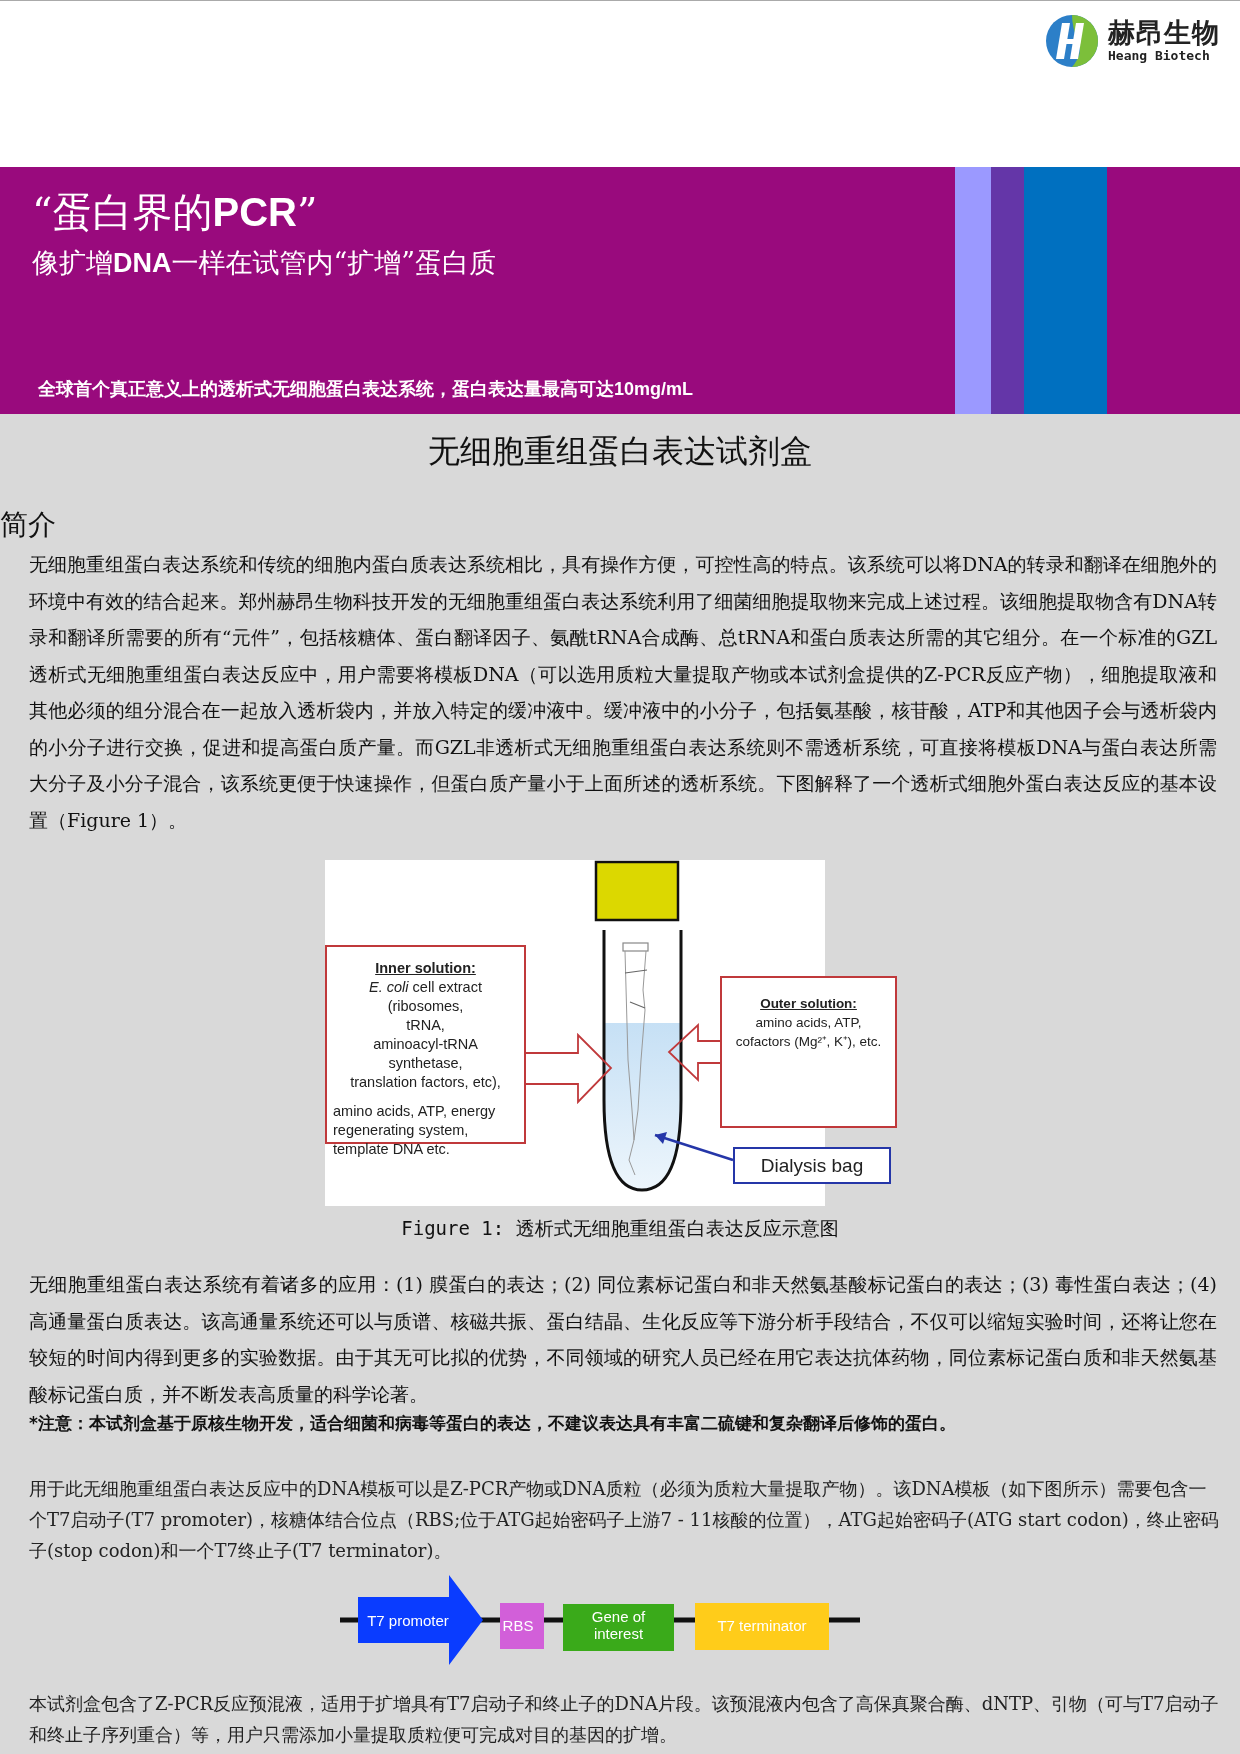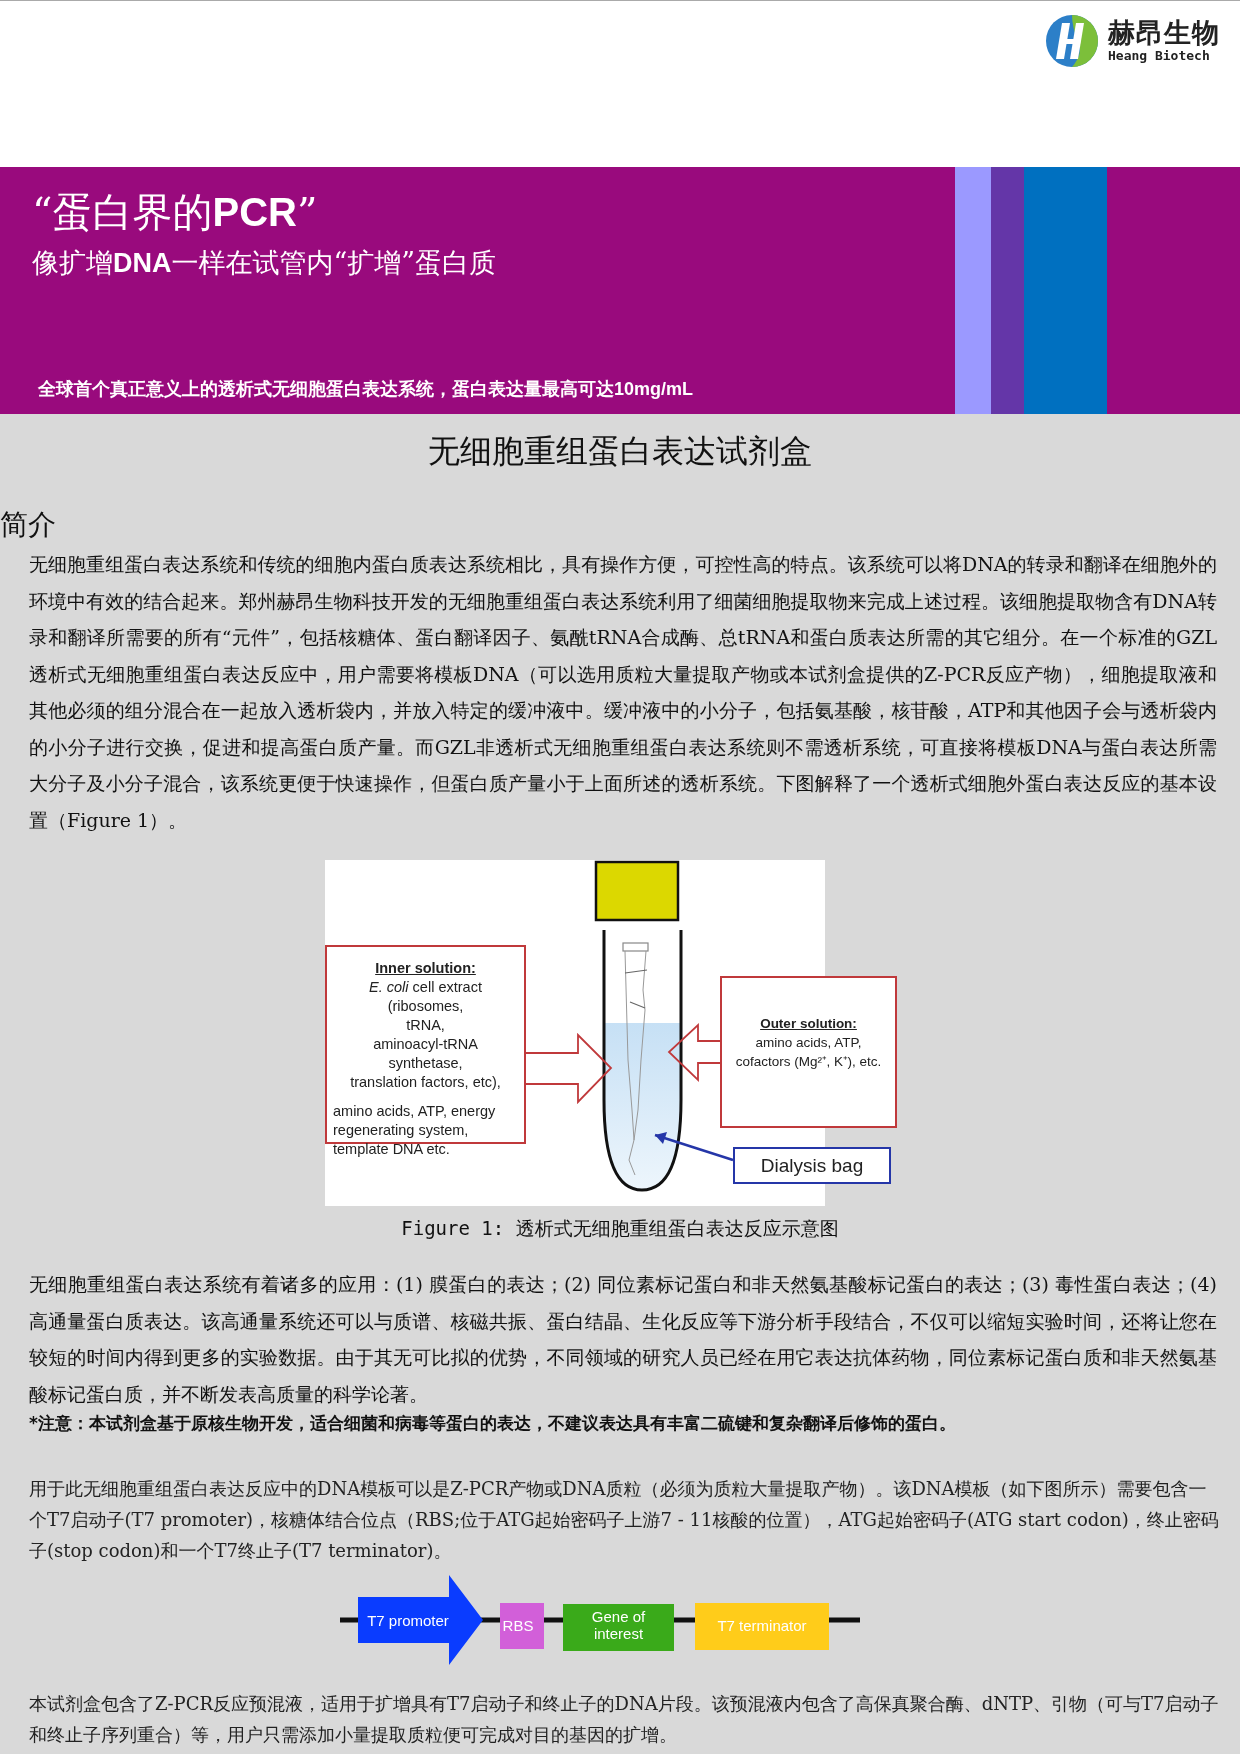--- a/index.html
+++ b/index.html
@@ -119,21 +119,21 @@
     <div>synthetase,</div>
     <div>translation factors, etc),</div>
     <div style="text-align:left; padding-left:6px; margin-top:10px">
       <div>amino acids, ATP, energy</div>
       <div>regenerating system,</div>
       <div>template DNA etc.</div>
     </div>
   </div>
 
   <div class="box box-outer">
-    <div style="margin-top:36px; font-size:13.5px" class="u">Outer solution:</div>
+    <div style="margin-top:16px; font-size:13.5px" class="u">Outer solution:</div>
     <div style="font-size:13.5px">amino acids, ATP,</div>
     <div style="font-size:13.5px">cofactors (Mg²⁺, K⁺), etc.</div>
   </div>
 
   <div class="box-dialysis">Dialysis bag</div>
 </div>
 <div class="fig-caption">Figure 1: 透析式无细胞重组蛋白表达反应示意图</div>
 
 <div class="para p2">无细胞重组蛋白表达系统有着诸多的应用：(1) 膜蛋白的表达；(2) 同位素标记蛋白和非天然氨基酸标记蛋白的表达；(3) 毒性蛋白表达；(4) 高通量蛋白质表达。该高通量系统还可以与质谱、核磁共振、蛋白结晶、生化反应等下游分析手段结合，不仅可以缩短实验时间，还将让您在较短的时间内得到更多的实验数据。由于其无可比拟的优势，不同领域的研究人员已经在用它表达抗体药物，同位素标记蛋白质和非天然氨基酸标记蛋白质，并不断发表高质量的科学论著。</div>
 <div class="note">*注意：本试剂盒基于原核生物开发，适合细菌和病毒等蛋白的表达，不建议表达具有丰富二硫键和复杂翻译后修饰的蛋白。</div>

